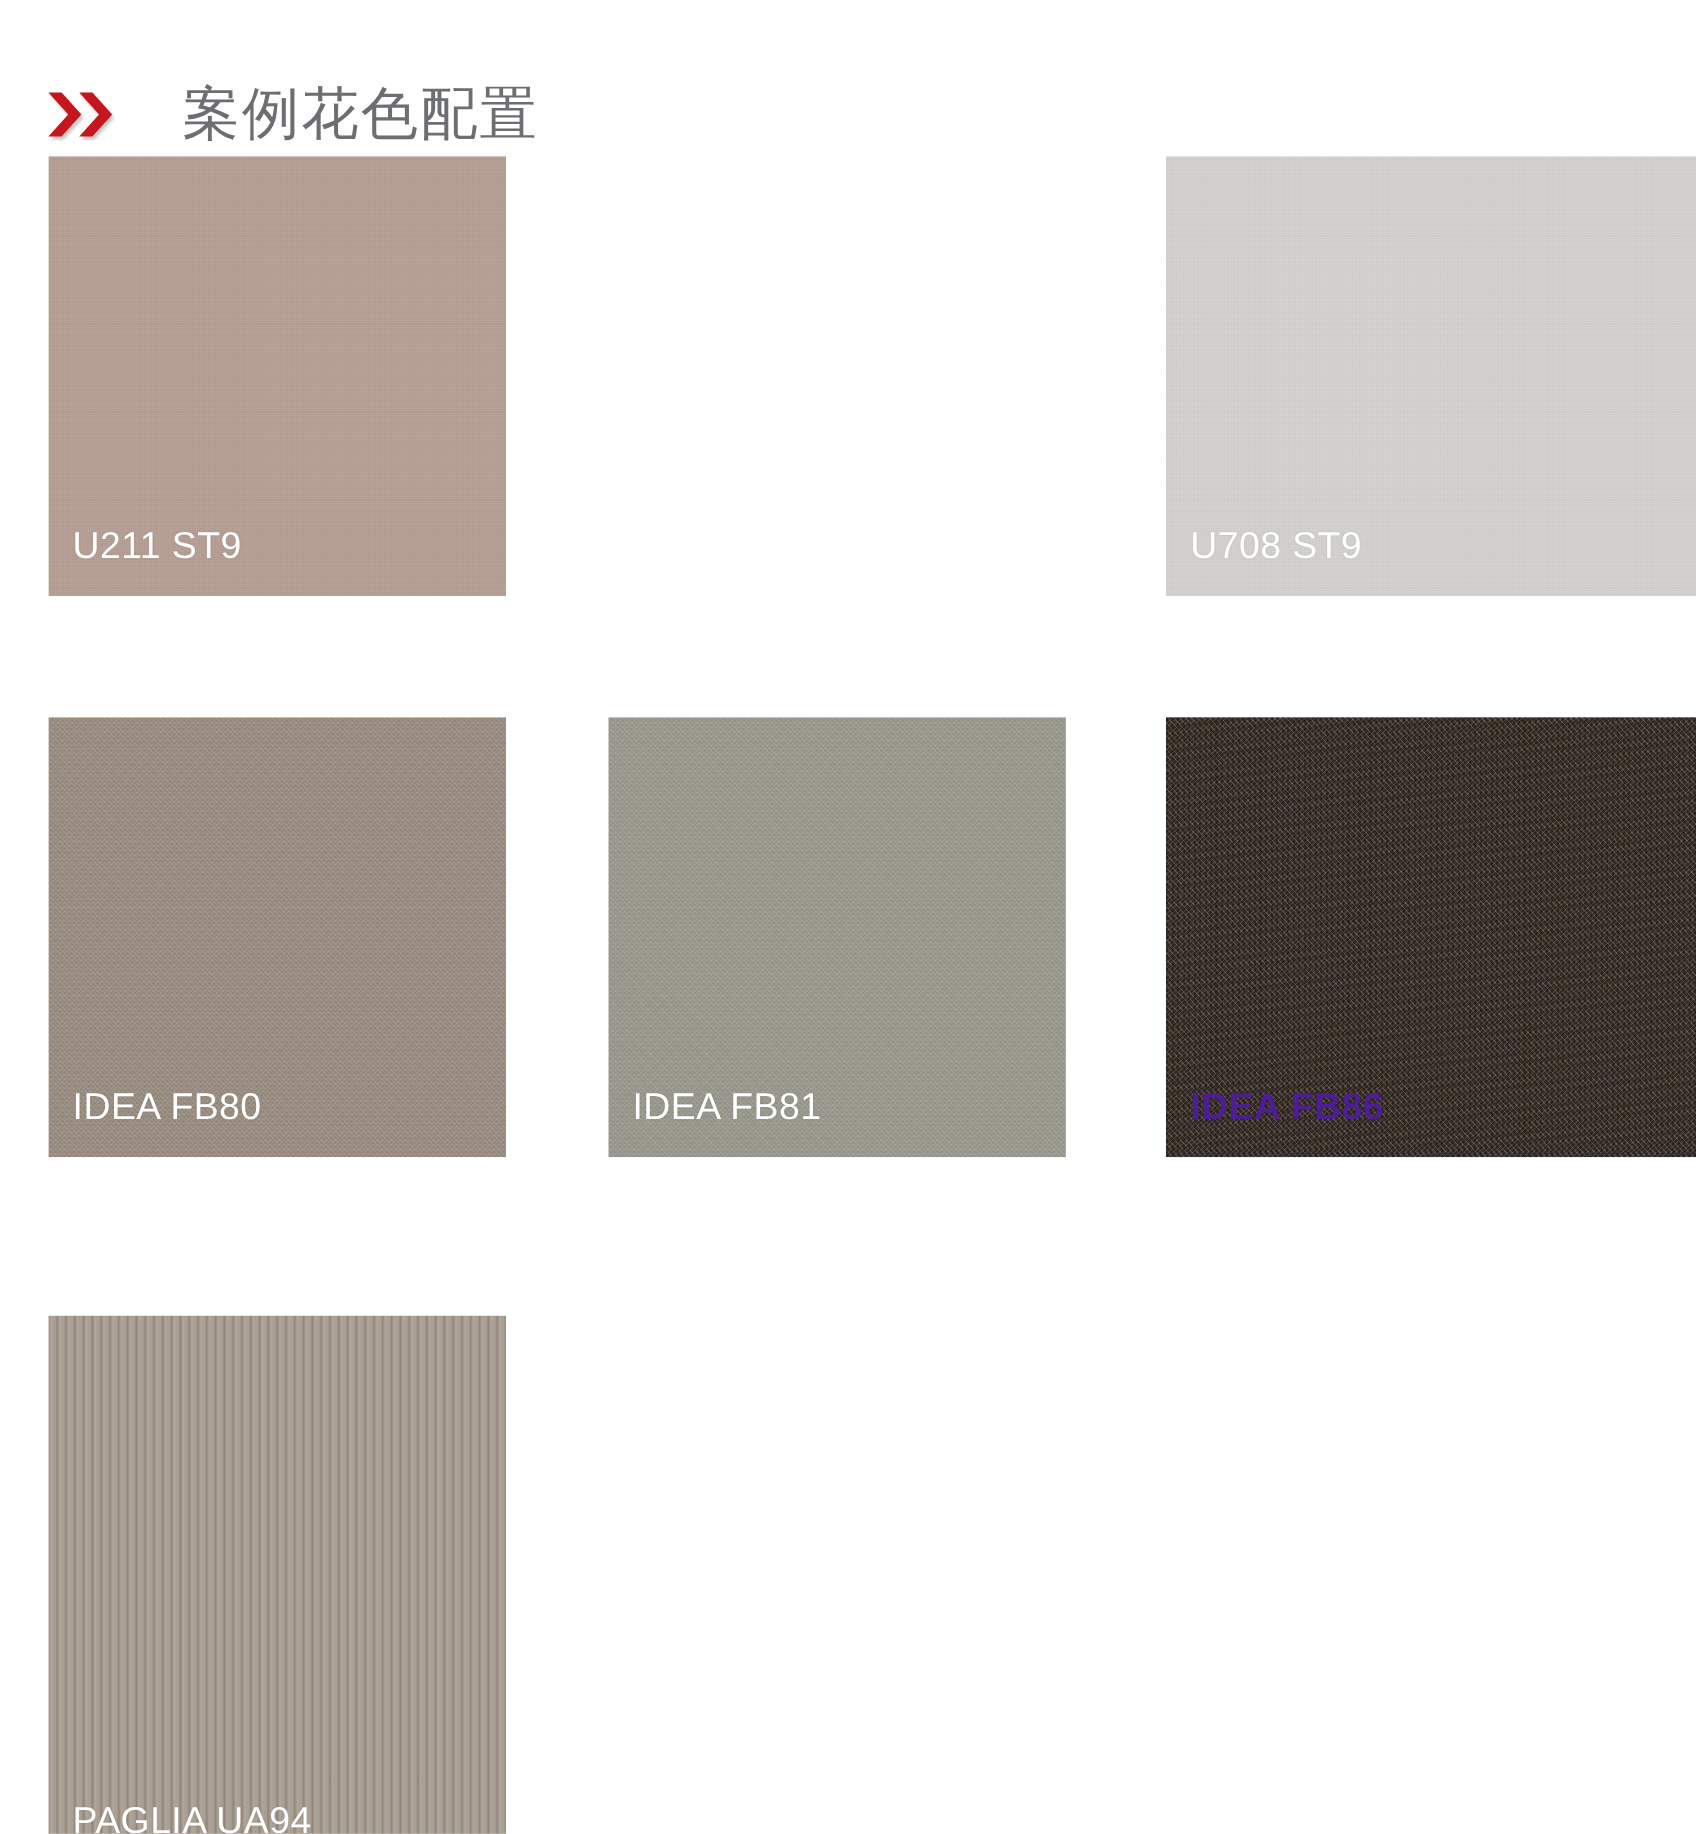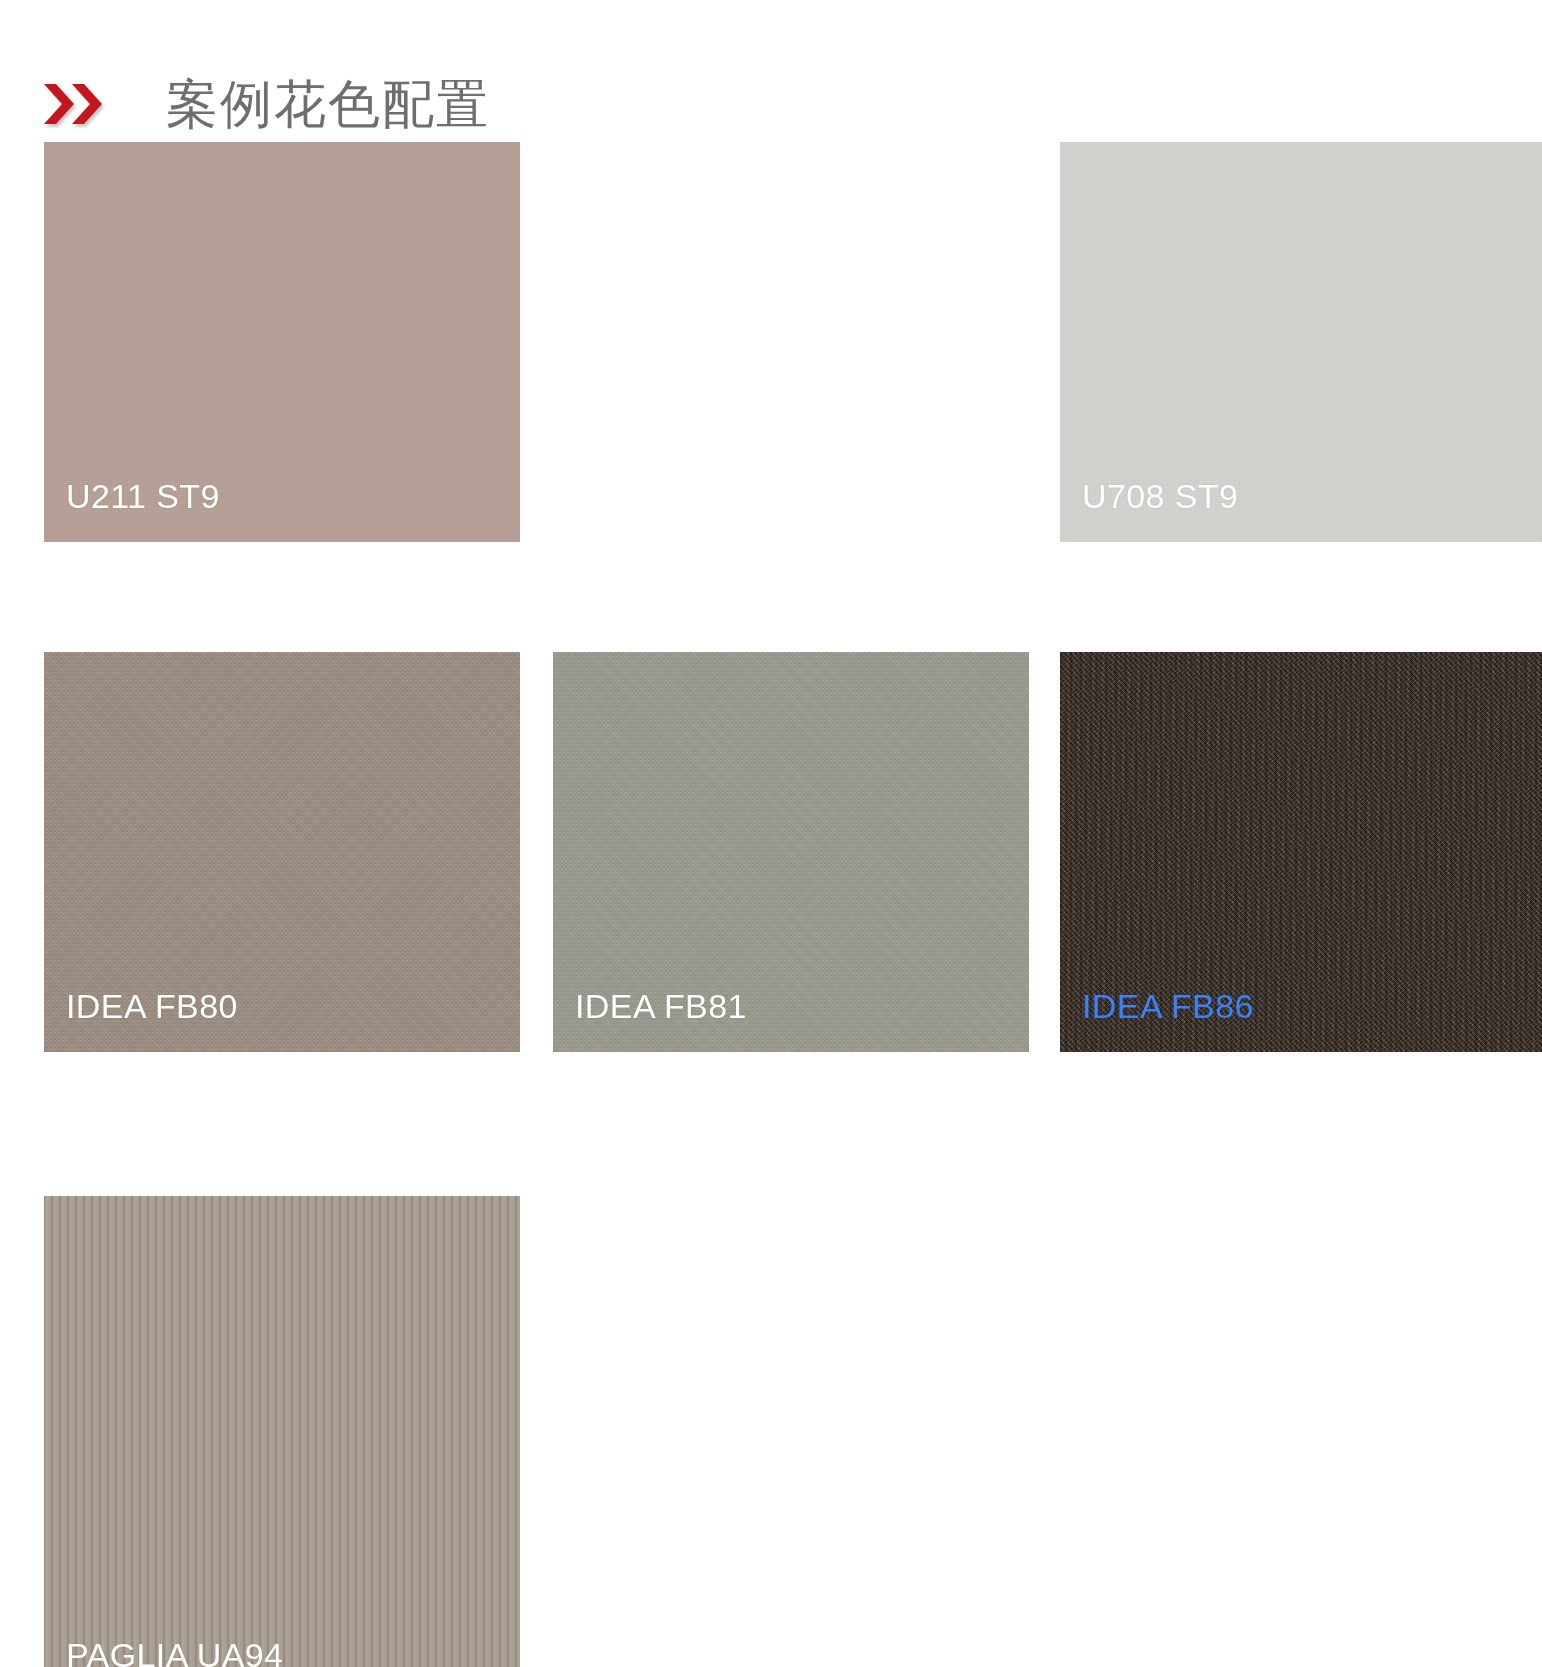--- a/index.html
+++ b/index.html
@@ -51,21 +51,21 @@
   
   .swatch-grid {
     position: absolute;
     left: 0;
     top: 0;
     width: 1542px;
     height: 1667px;
   }
   .swatch {
     position: absolute;
-    width: 476px;
+    width: 416px;
     height: 400px;
     overflow: hidden;
     box-sizing: border-box;
   }
   .swatch-texture {
     position: absolute;
     inset: 0;
     width: 100%;
     height: 100%;
   }
@@ -186,21 +186,21 @@
     <div class="swatch-label" style="color: rgb(255, 255, 255);">IDEA FB80</div>
   </div>
 
   <div class="swatch row-1 col-1">
     <div class="swatch-texture tex-woven" style="background-color: rgb(155, 155, 145);"></div>
     <div class="swatch-label" style="color: rgb(255, 255, 255);">IDEA FB81</div>
   </div>
 
   <div class="swatch row-1 col-2">
     <div class="swatch-texture tex-woven-dark" style="background-color: rgb(58, 46, 36);"></div>
-    <div class="swatch-label" style="color: #3b82f6;">IDEA FB86</div>
+    <div class="swatch-label" style="color: #4c1d95; font-weight: bold;">IDEA FB86</div>
   </div>
 
   <div class="swatch row-2 col-0">
     <div class="swatch-texture tex-fluted" style="background-color: rgb(169, 158, 145);"></div>
     <div class="swatch-label" style="color: rgb(255, 255, 255);">PAGLIA UA94</div>
   </div>
 
 </div>
 
 </body></html>

